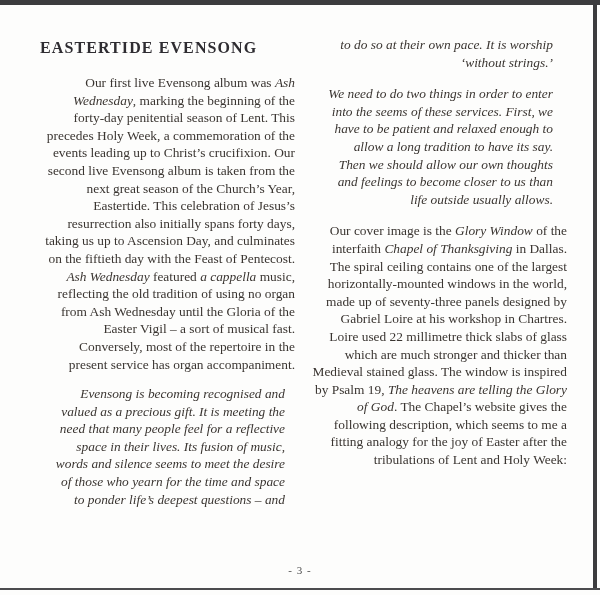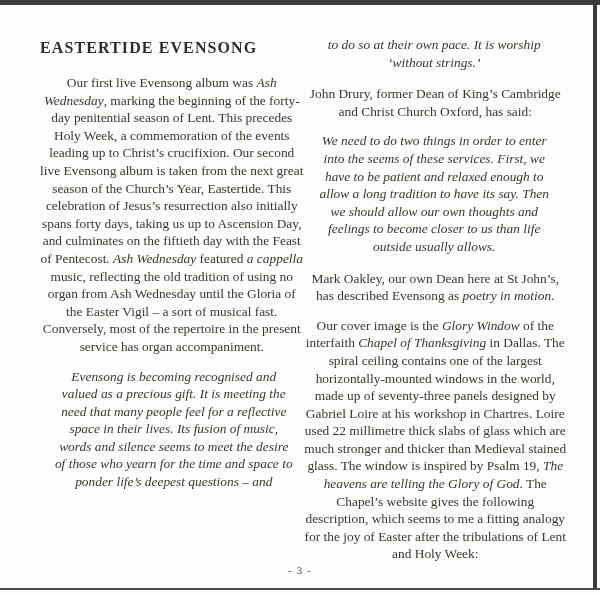--- a/index.html
+++ b/index.html
@@ -33,40 +33,40 @@
     left: 0; top: 588px;
     width: 600px; height: 2px;
     background: #4c4c4e;
   }
   .page-body {
     position: absolute;
     left: 40px;
     top: 36px;
     width: 527px;
     display: flex;
-    gap: 0;
+    gap: 17px;
   }
   .col {
     flex: 1 1 0;
     min-width: 0;
   }
   h1.heading {
     margin: 2px 0 16px 0;
     font-size: 16px;
     line-height: 20px;
     font-weight: 700;
     letter-spacing: 1.1px;
     color: #2e2c31;
     white-space: nowrap;
   }
   .para, .quote {
     margin: 0 0 12px 0;
     font-size: 13.4px;
     line-height: 17.6px;
-    text-align: center;
+    text-align: right;
   }
   .quote {
     font-style: italic;
     padding-left: 14px;
     padding-right: 10px;
     margin-bottom: 14px;
   }
   .col-right .quote {
     padding-left: 12px;
     padding-right: 14px;
@@ -94,21 +94,19 @@
 <div class="page-body">
 
   <div class="col col-left">
     <h1 class="heading">EASTERTIDE EVENSONG</h1>
     <p class="para">Our first live Evensong album was <em>Ash Wednesday</em>, marking the beginning of the forty-day penitential season of Lent. This precedes Holy Week, a commemoration of the events leading up to Christ’s crucifixion. Our second live Evensong album is taken from the next great season of the Church’s Year, Eastertide. This celebration of Jesus’s resurrection also initially spans forty days, taking us up to Ascension Day, and culminates on the fiftieth day with the Feast of Pentecost. <em>Ash Wednesday</em> featured <em>a cappella</em> music, reflecting the old tradition of using no organ from Ash Wednesday until the Gloria of the Easter Vigil – a sort of musical fast. Conversely, most of the repertoire in the present service has organ accompaniment.</p>
     <p class="quote">Evensong is becoming recognised and valued as a precious gift. It is meeting the need that many people feel for a reflective space in their lives. Its fusion of music, words and silence seems to meet the desire of those who yearn for the time and space to ponder life’s deepest questions – and</p>
   </div>
 
   <div class="col col-right">
     <p class="quote">to do so at their own pace. It is worship ‘without strings.’</p>
-    <p class="para">John Drury, former Dean of King’s Cambridge and Christ Church Oxford, has said:</p>
     <p class="quote">We need to do two things in order to enter into the seems of these services. First, we have to be patient and relaxed enough to allow a long tradition to have its say. Then we should allow our own thoughts and feelings to become closer to us than life outside usually allows.</p>
-    <p class="para">Mark Oakley, our own Dean here at St John’s, has described Evensong as <em>poetry in motion</em>.</p>
     <p class="para">Our cover image is the <em>Glory Window</em> of the interfaith <em>Chapel of Thanksgiving</em> in Dallas. The spiral ceiling contains one of the largest horizontally-mounted windows in the world, made up of seventy-three panels designed by Gabriel Loire at his workshop in Chartres. Loire used 22 millimetre thick slabs of glass which are much stronger and thicker than Medieval stained glass. The window is inspired by Psalm 19, <em>The heavens are telling the Glory of God</em>. The Chapel’s website gives the following description, which seems to me a fitting analogy for the joy of Easter after the tribulations of Lent and Holy Week:</p>
   </div>
 
 </div>
 
 <div class="footer">- 3 -</div>
 
 </body></html>

